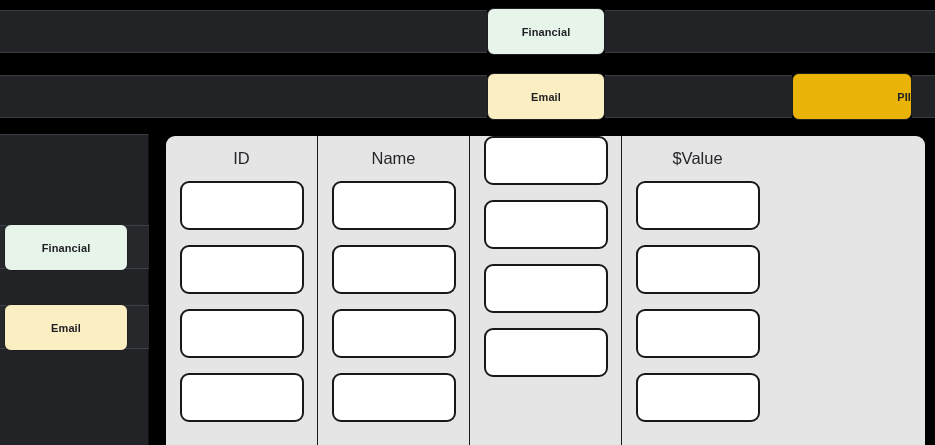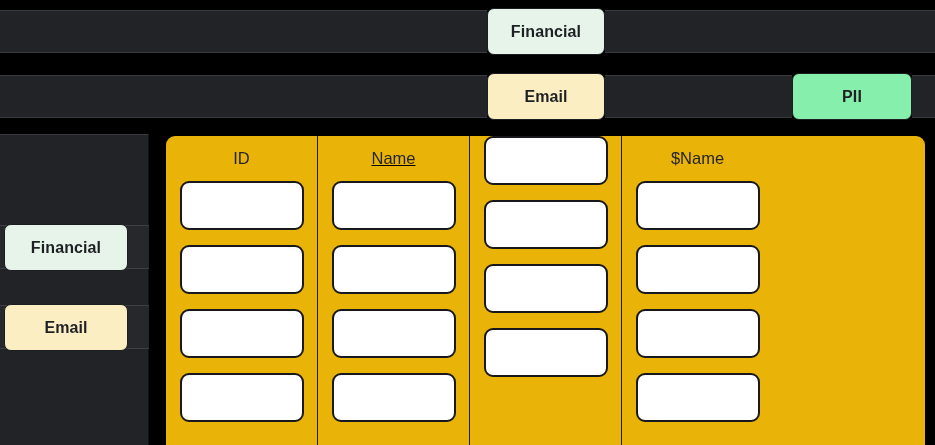--- a/index.html
+++ b/index.html
@@ -34,21 +34,21 @@
 
   
   .chip {
     position: absolute;
     box-sizing: border-box;
     border: 1px solid #1c1d21;
     border-radius: 7px;
     display: flex;
     align-items: center;
     justify-content: center;
-    font-size: 16px;
+    font-size: 11px;
     font-weight: bold;
     color: #1f2024;
     letter-spacing: 0.1px;
     white-space: nowrap;
   }
 
   
   #sidebar {
     position: absolute;
     left: 0;
@@ -71,21 +71,21 @@
     box-sizing: border-box;
   }
 
   
   #table {
     position: absolute;
     left: 166px;
     top: 136px;
     width: 759px;
     height: 309px;
-    background: #eab308;
+    background: #e5e5e5;
     border-radius: 9px 9px 0 0;
     box-sizing: border-box;
     display: flex;
     overflow: hidden;
   }
   .col {
     position: relative;
     height: 100%;
     box-sizing: border-box;
     border-right: 1px solid #1b1c20;
@@ -130,59 +130,59 @@
       <div class="bar" style="left: 605px; top: 10px; width: 330px; height: 43px;"></div>
       <div class="chip" style="left: 487px; top: 8px; width: 118px; height: 47px; background: rgb(230, 244, 234);">
         <span>Financial</span>
       </div>
       <div class="bar" style="left: 0px; top: 75px; width: 487px; height: 43px;"></div>
       <div class="bar" style="left: 605px; top: 75px; width: 187px; height: 43px;"></div>
       <div class="bar" style="left: 912px; top: 75px; width: 23px; height: 43px;"></div>
       <div class="chip" style="left: 487px; top: 73px; width: 118px; height: 47px; background: rgb(252, 238, 195);">
         <span>Email</span>
       </div>
-      <div class="chip" style="left: 792px; top: 73px; width: 120px; height: 47px; background: #86efac;">
+      <div class="chip" style="left: 792px; top: 73px; width: 120px; height: 47px; background: #eab308; justify-content: flex-end;">
         <span>PII</span>
       </div>
     </div>
 
   <div id="sidebar">
       <div class="side-slot" style="top: 90px;"></div>
       <div class="side-slot" style="top: 170px;"></div>
     </div>
 
   <div id="table">
       <div class="col" style="width: 152px;">
         <div class="col-head">ID</div>
         <div class="cells">
           <div class="cell"></div>
           <div class="cell"></div>
           <div class="cell"></div>
           <div class="cell"></div>
         </div>
       </div>
-      <div class="col" style="width: 152px; text-decoration: underline;">
+      <div class="col" style="width: 152px;">
         <div class="col-head">Name</div>
         <div class="cells">
           <div class="cell"></div>
           <div class="cell"></div>
           <div class="cell"></div>
           <div class="cell"></div>
         </div>
       </div>
       <div class="col" style="width: 152px;">
         <div class="cells">
           <div class="cell"></div>
           <div class="cell"></div>
           <div class="cell"></div>
           <div class="cell"></div>
         </div>
       </div>
       <div class="col" style="width: 151px;">
-        <div class="col-head">$Name</div>
+        <div class="col-head">$Value</div>
         <div class="cells">
           <div class="cell"></div>
           <div class="cell"></div>
           <div class="cell"></div>
           <div class="cell"></div>
         </div>
       </div>
     </div>
 
 <div class="chip" style="left: 4px; top: 224px; width: 124px; height: 47px; background: rgb(230, 244, 234);">

